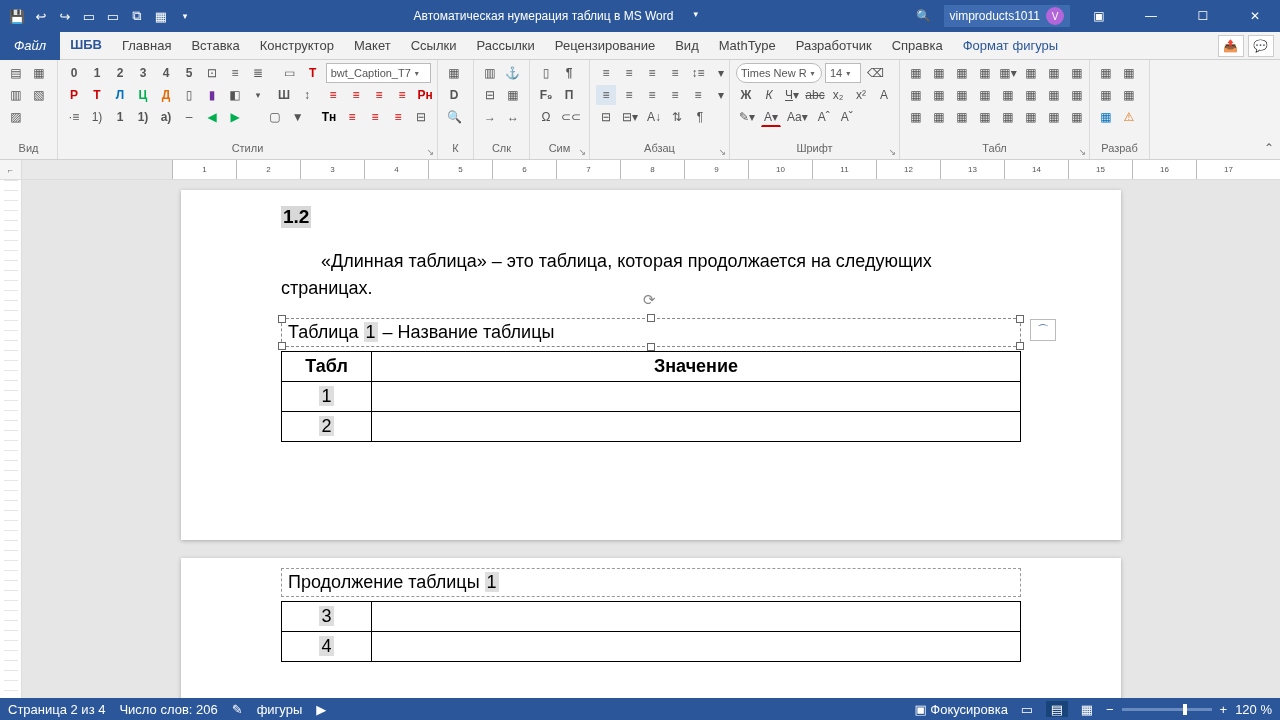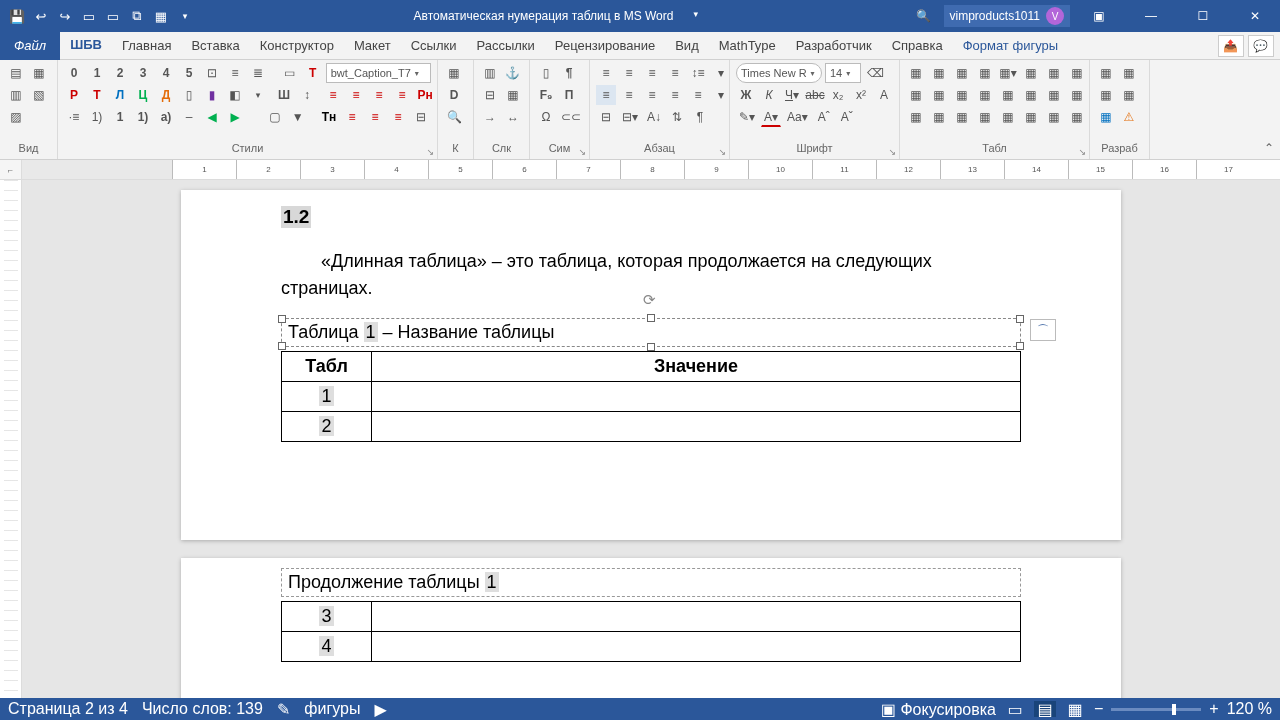--- a/index.html
+++ b/index.html
@@ -51,21 +51,21 @@
   .caption-box .ctrl { width:8px; height:8px; background:#fff; border:1px solid #666; position:absolute; }
   .caption-box .c1 { left:-4px; top:-4px; } .caption-box .c2 { right:-4px; top:-4px; }
   .caption-box .c3 { left:-4px; bottom:-4px; } .caption-box .c4 { right:-4px; bottom:-4px; }
   .caption-box .c5 { left:50%; top:-5px; margin-left:-4px;} .caption-box .c6 { left:50%; bottom:-5px; margin-left:-4px;}
   .fld { background:#dedede; padding:0 2px; }
   .layout-opts { position:absolute; right:-36px; top:0; width:26px; height:22px; border:1px solid #bbb; background:#fff; display:flex; align-items:center; justify-content:center; font-size:12px; color:#2b579a; }
   table.doc { border-collapse:collapse; width:100%; font-size:18px; }
   table.doc td, table.doc th { border:1px solid #000; padding:4px 8px; text-align:center; }
   table.doc .col1 { width:90px; }
   .cont-box { border:1px dashed #999; padding:3px 6px; font-size:18px; margin-bottom:4px; }
-  .status { position:fixed; bottom:0; left:0; right:0; height:22px; background:#2b579a; color:#fff; display:flex; align-items:center; font-size:16px; padding:0 8px; gap:14px; }
+  .status { position:fixed; bottom:0; left:0; right:0; height:22px; background:#2b579a; color:#fff; display:flex; align-items:center; font-size:13px; padding:0 8px; gap:14px; }
   .status .right { margin-left:auto; display:flex; align-items:center; gap:8px; }
   .status .vbtn { width:22px; height:16px; display:flex; align-items:center; justify-content:center; }
   .status .vbtn.active { background:#19447a; }
   .slider { width:90px; height:3px; background:#6a8bc0; position:relative; }
   .slider .thumb { position:absolute; left:68%; top:-4px; width:4px; height:11px; background:#fff; }
   .hl-red { color:#c00000; font-weight:bold; }
   .rot-handle { position:absolute; left:50%; top:-28px; margin-left:-8px; width:16px; height:16px; color:#888; font-size:15px; }
 </style>
 </head>
 <body>
@@ -457,21 +457,21 @@
               <td></td>
             </tr>
       </tbody>
         </table>
     </div>
   </div>
 </div>
 
 <div class="status">
   <span>Страница 2 из 4</span>
-  <span>Число слов: 139</span>
+  <span>Число слов: 206</span>
   <span>✎</span>
   <span>фигуры</span>
   <span>▶</span>
   <div class="right">
     <span>▣ <span>Фокусировка</span></span>
     <span class="vbtn">▭</span>
     <span class="vbtn active">▤</span>
     <span class="vbtn">▦</span>
     <span>−</span>
     <div class="slider">

